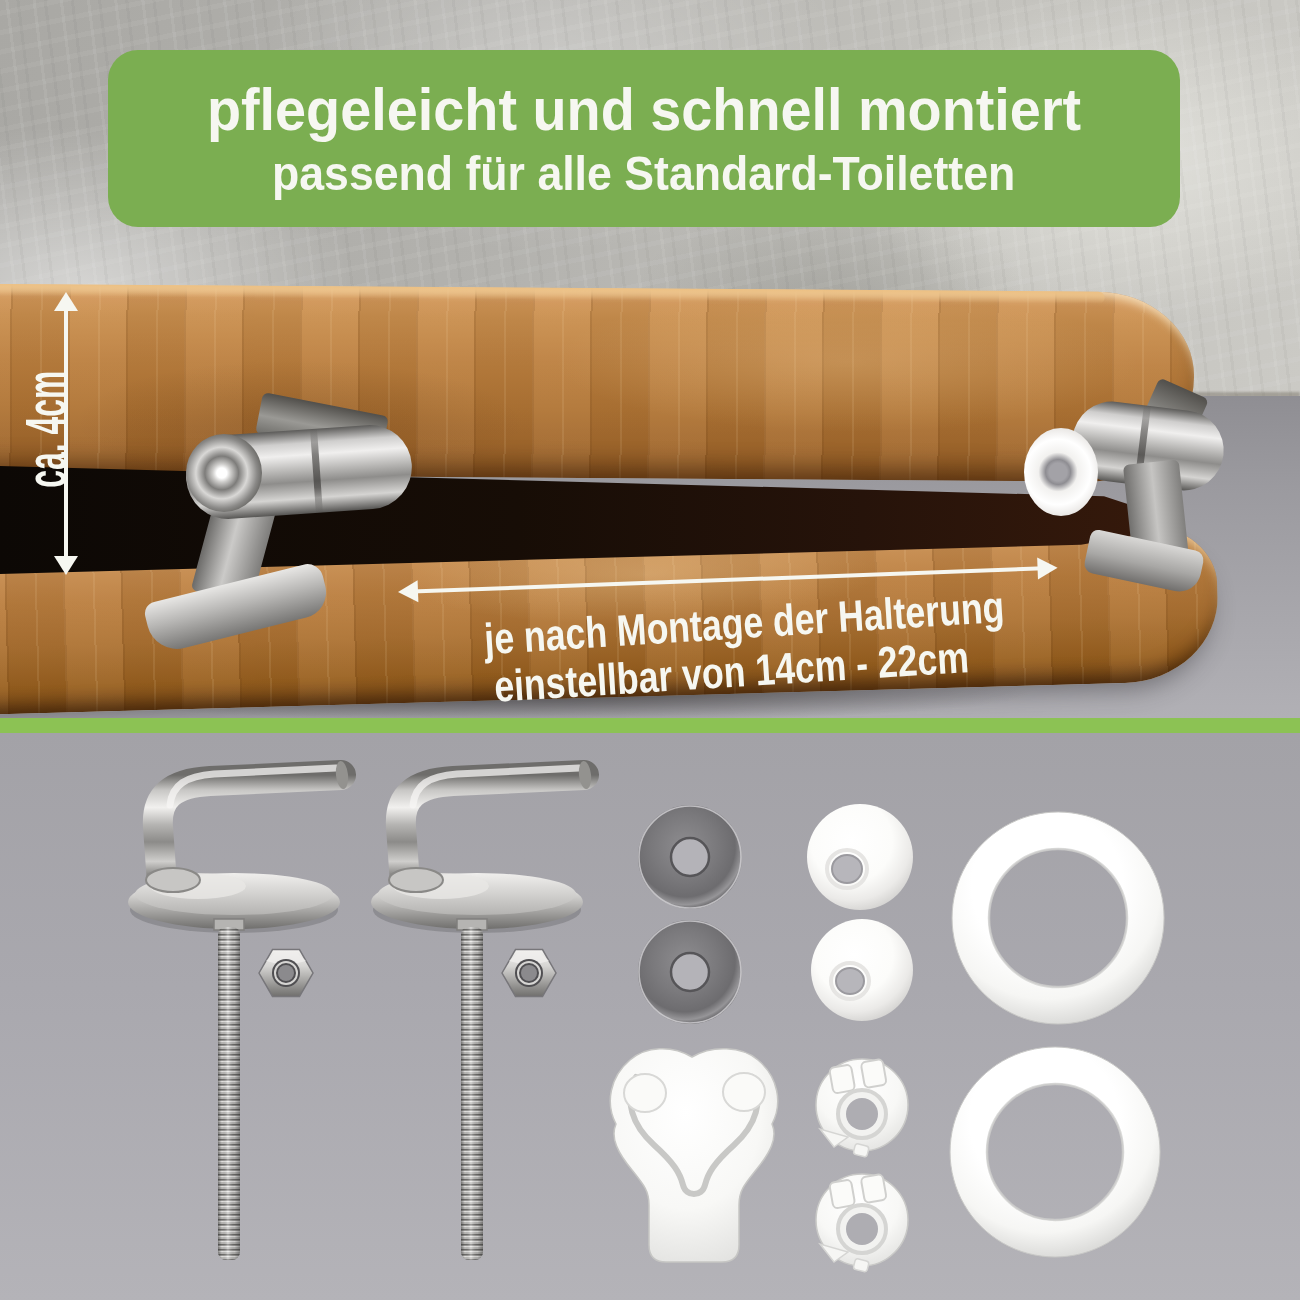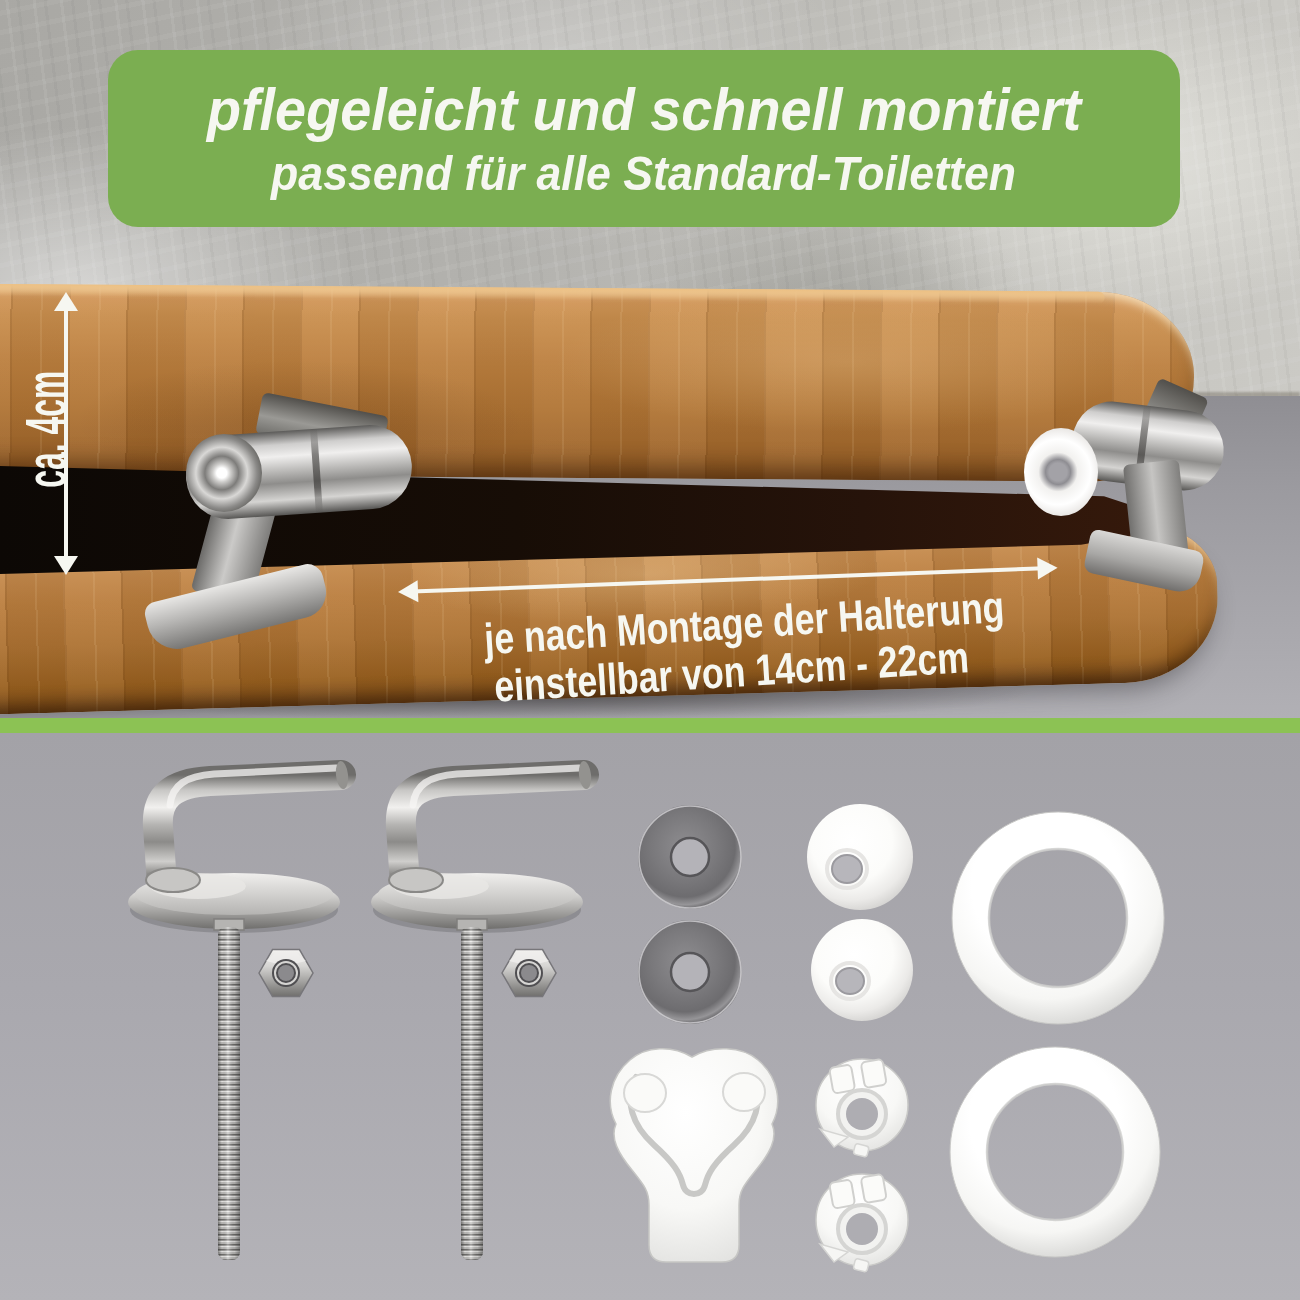--- a/index.html
+++ b/index.html
@@ -21,21 +21,21 @@
     background:
       repeating-linear-gradient(83deg, rgba(255,255,255,.14) 0 3px, transparent 3px 11px, rgba(90,90,85,.10) 11px 14px, transparent 14px 27px),
       repeating-linear-gradient(-12deg, rgba(255,255,255,.10) 0 5px, transparent 5px 19px);}
   .horizon{position:absolute;left:0;top:392px;width:1300px;height:7px;background:rgba(92,82,70,.35);filter:blur(1px);}
   .floor{position:absolute;left:0;top:396px;width:1300px;height:322px;
     background:linear-gradient(180deg,#8f8e93 0%,#9b9a9f 28%,#a7a6ab 66%,#b1b0b5 100%);}
 
   
   .banner{position:absolute;left:108px;top:50px;width:1072px;height:177px;border-radius:30px;
     background:var(--banner-green,#7bae51);display:flex;flex-direction:column;align-items:center;
-    justify-content:center;gap:10px;font-style:italic;}
+    justify-content:center;gap:10px;}
   .banner .l1{font-size:60px;font-weight:bold;color:var(--text-white,#f5f6ef);white-space:nowrap;
     display:inline-block;transform:scaleX(.93);line-height:1;}
   .banner .l2{font-size:48px;font-weight:bold;color:var(--text-white,#f5f6ef);white-space:nowrap;
     display:inline-block;transform:scaleX(.93);line-height:1;}
 
   
   .seat-shadow{position:absolute;left:-40px;top:655px;width:1280px;height:78px;
     background:radial-gradient(52% 50% at 46% 50%, rgba(48,45,43,.50), rgba(48,45,43,0) 72%);}
 
   

